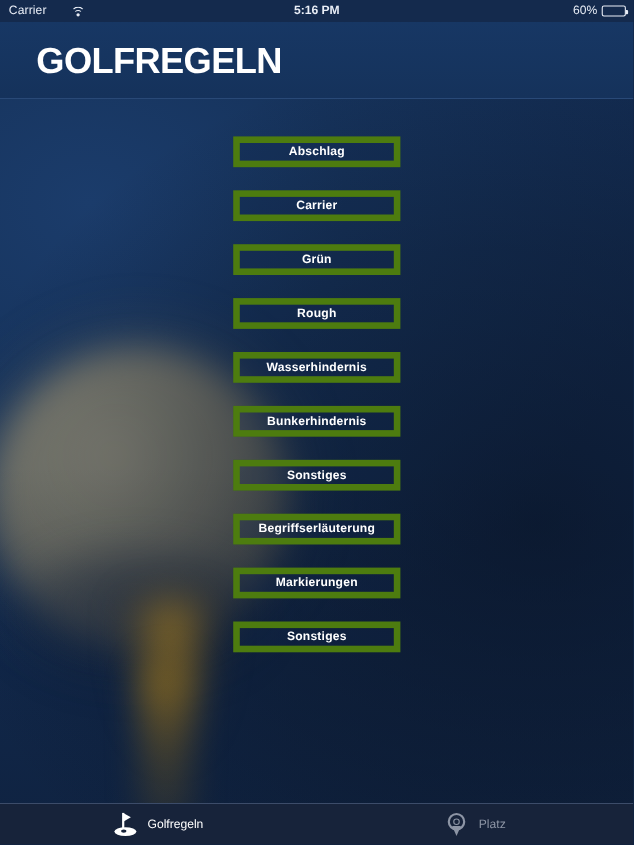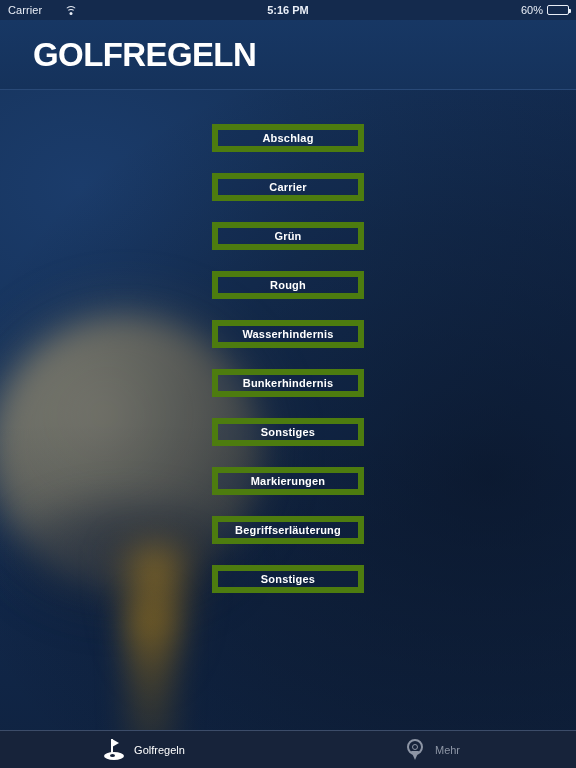--- a/index.html
+++ b/index.html
@@ -363,24 +363,24 @@
       <div class="menu-btn">
         <span>Wasserhindernis</span>
       </div>
       <div class="menu-btn">
         <span>Bunkerhindernis</span>
       </div>
       <div class="menu-btn">
         <span>Sonstiges</span>
       </div>
       <div class="menu-btn">
+        <span>Begriffserläuterung</span>
+      </div>
+      <div class="menu-btn">
         <span>Markierungen</span>
-      </div>
-      <div class="menu-btn">
-        <span>Begriffserläuterung</span>
       </div>
       <div class="menu-btn">
         <span>Sonstiges</span>
       </div>
     </div>
 
   <div class="tabbar" id="tabbar">
       <div class="tab active">
         <span class="tab-icon icon-golf">
           <span class="pole"></span>
@@ -389,17 +389,17 @@
           <span class="hole"></span>
         </span>
         <span class="tab-label">Golfregeln</span>
       </div>
       <div class="tab">
         <span class="tab-icon icon-pin">
           <span class="pin-tip"></span>
           <span class="pin-head"></span>
           <span class="pin-dot"></span>
         </span>
-        <span class="tab-label">Mehr</span>
+        <span class="tab-label">Platz</span>
       </div>
     </div>
 
 </div>
 
 </body></html>

